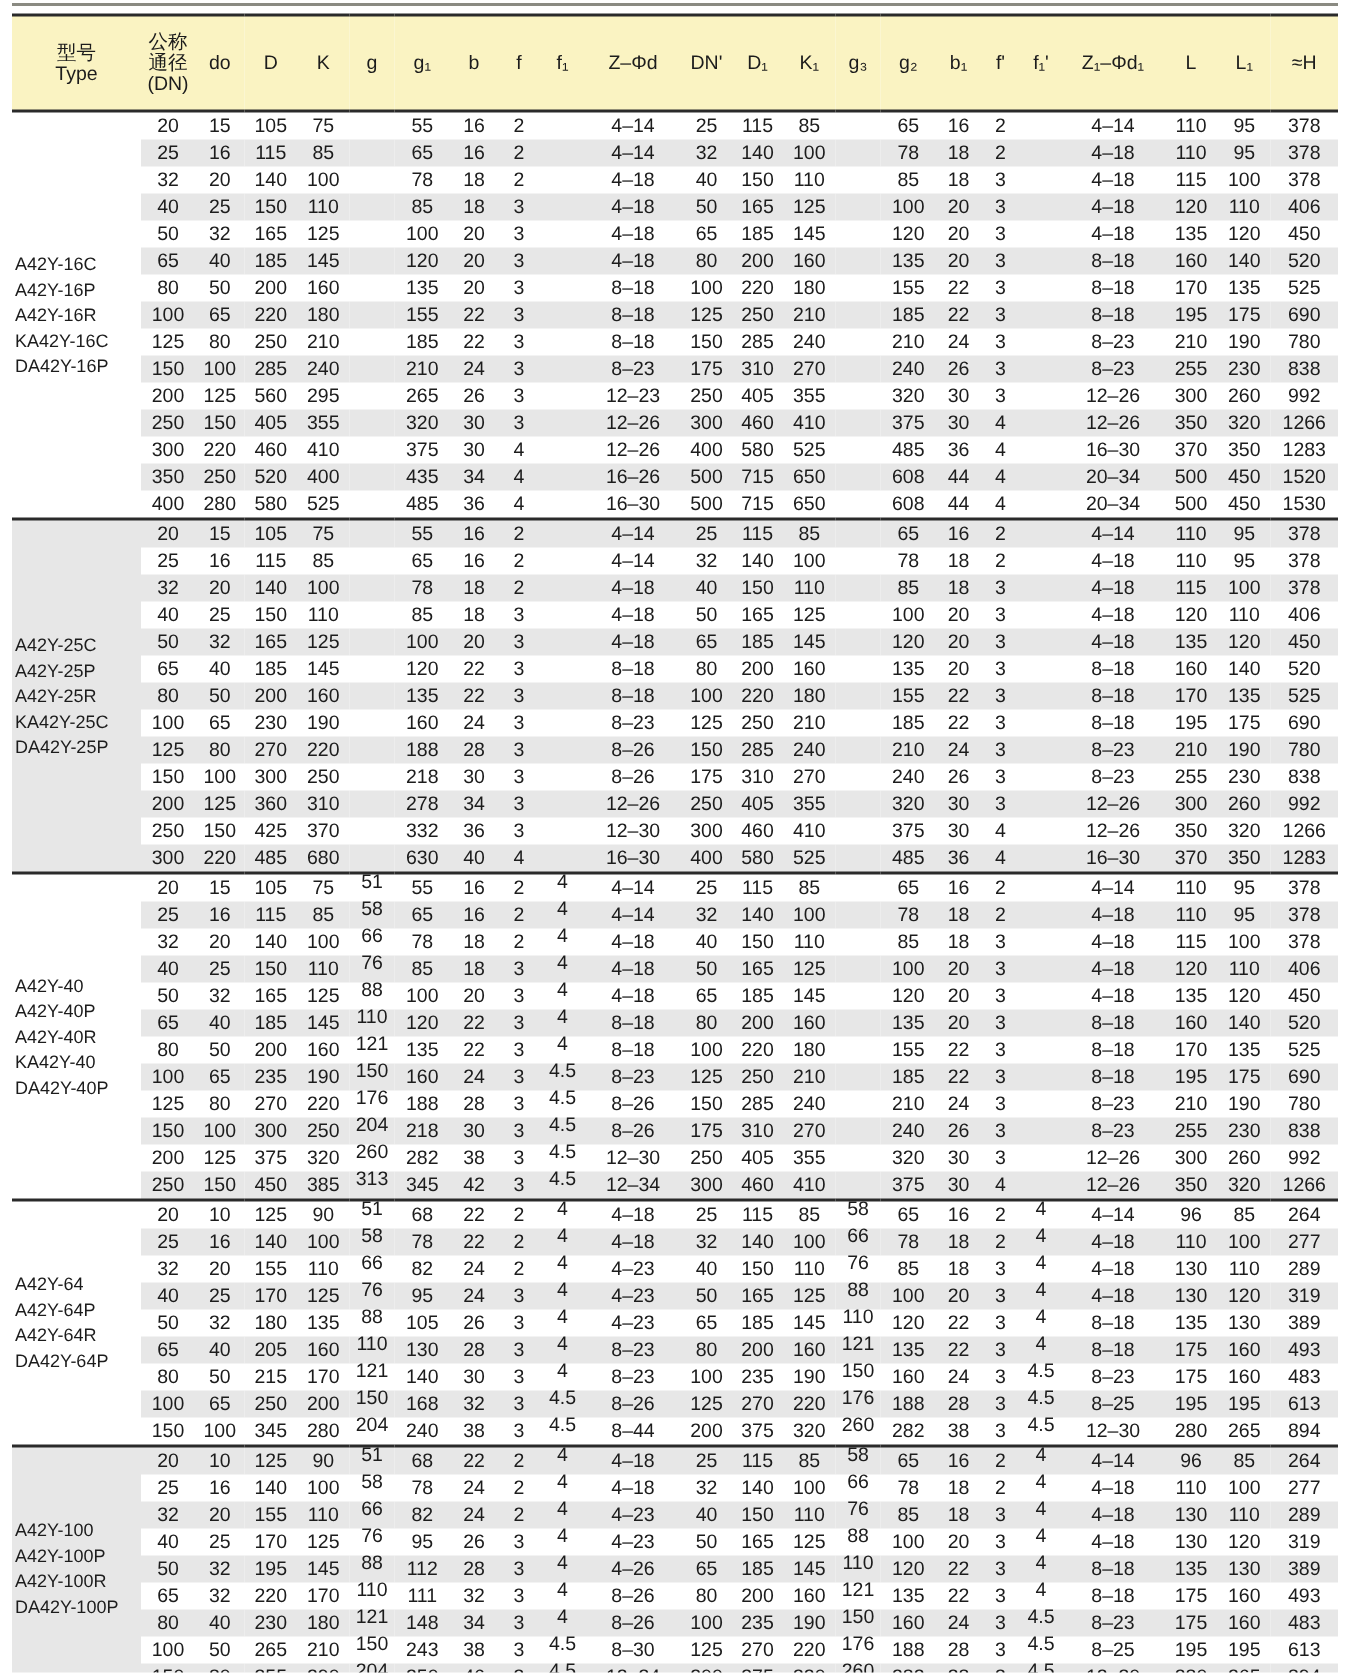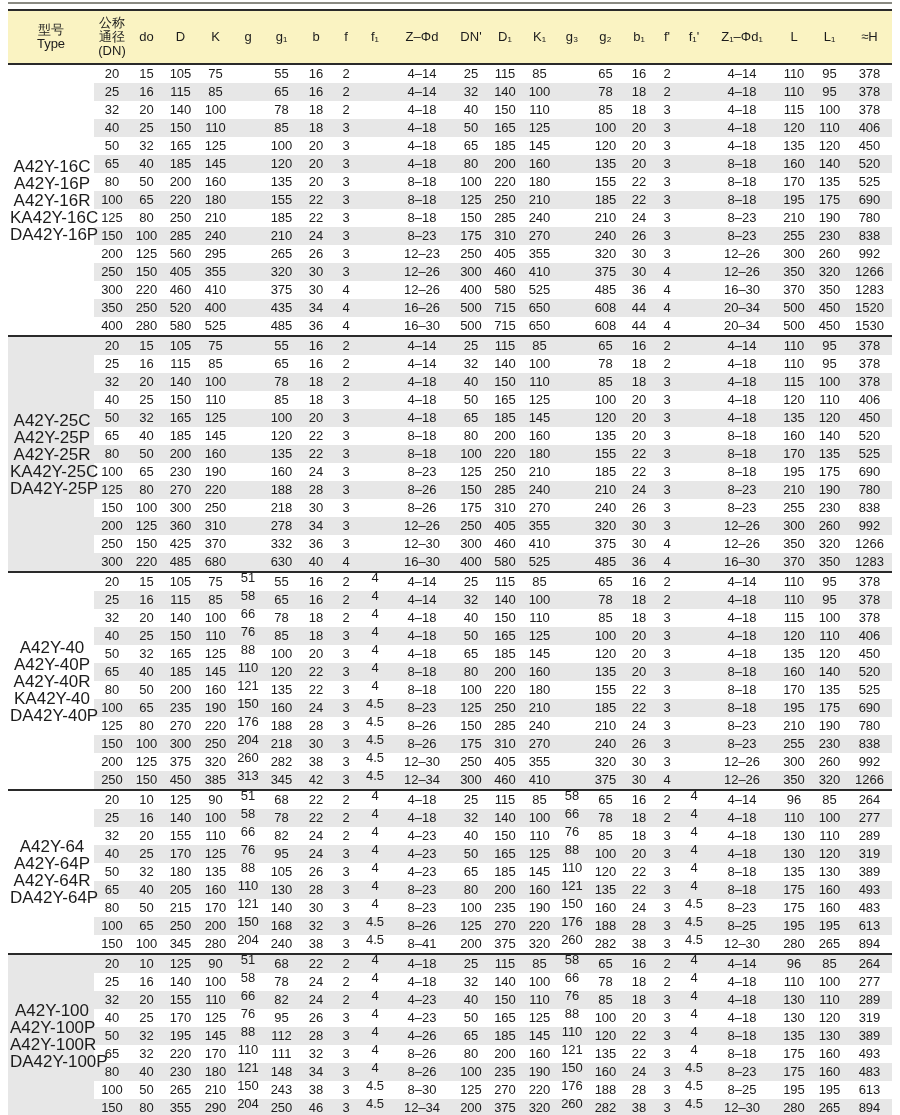--- a/index.html
+++ b/index.html
@@ -17,35 +17,35 @@
   }
   .page{width:900px;height:1115px;padding:0 8px;}
   .top-rule{height:2px;background:#8a8a82;margin:2px 0 5px 0;}
   table{
     width:884px;border-collapse:collapse;table-layout:fixed;
     border-top:2px solid var(--border);
     border-bottom:3px solid var(--border);
   }
   thead th{
     background:var(--header-bg);
-    height:54px;vertical-align:middle;text-align:center;
+    height:64px;vertical-align:middle;text-align:center;
     font-weight:normal;font-size:13px;line-height:14px;
     white-space:pre-line;
     border-bottom:2px solid var(--border);
     padding:0;
   }
   thead th.type-h{text-align:center;}
   tbody td{
     height:18px;padding:0;text-align:center;vertical-align:middle;
     font-size:13px;line-height:18px;white-space:nowrap;
   }
   tbody tr.stripe td{background:var(--stripe);}
   tbody td.type-cell{
-    background:#ffffff;text-align:center;vertical-align:middle;
-    font-size:17px;line-height:17px;padding-left:2px;white-space:nowrap;
+    background:#ffffff;text-align:left;vertical-align:middle;
+    font-size:12px;line-height:17px;padding-left:2px;white-space:nowrap;
   }
   tbody tr.group-start td{border-top:2px solid var(--border);}
   td .raised{display:inline-block;transform:translateY(-4px);}
   .model-label{display:block;}
 </style>
 </head>
 <body>
 
 <div class="page">
   <div class="top-rule"></div>
@@ -1288,21 +1288,21 @@
         <tr>
           <td>150</td>
           <td>100</td>
           <td>345</td>
           <td>280</td>
           <td><span class="raised">204</span></td>
           <td>240</td>
           <td>38</td>
           <td>3</td>
           <td><span class="raised">4.5</span></td>
-          <td>8–41</td>
+          <td>8–44</td>
           <td>200</td>
           <td>375</td>
           <td>320</td>
           <td><span class="raised">260</span></td>
           <td>282</td>
           <td>38</td>
           <td>3</td>
           <td><span class="raised">4.5</span></td>
           <td>12–30</td>
           <td>280</td>

